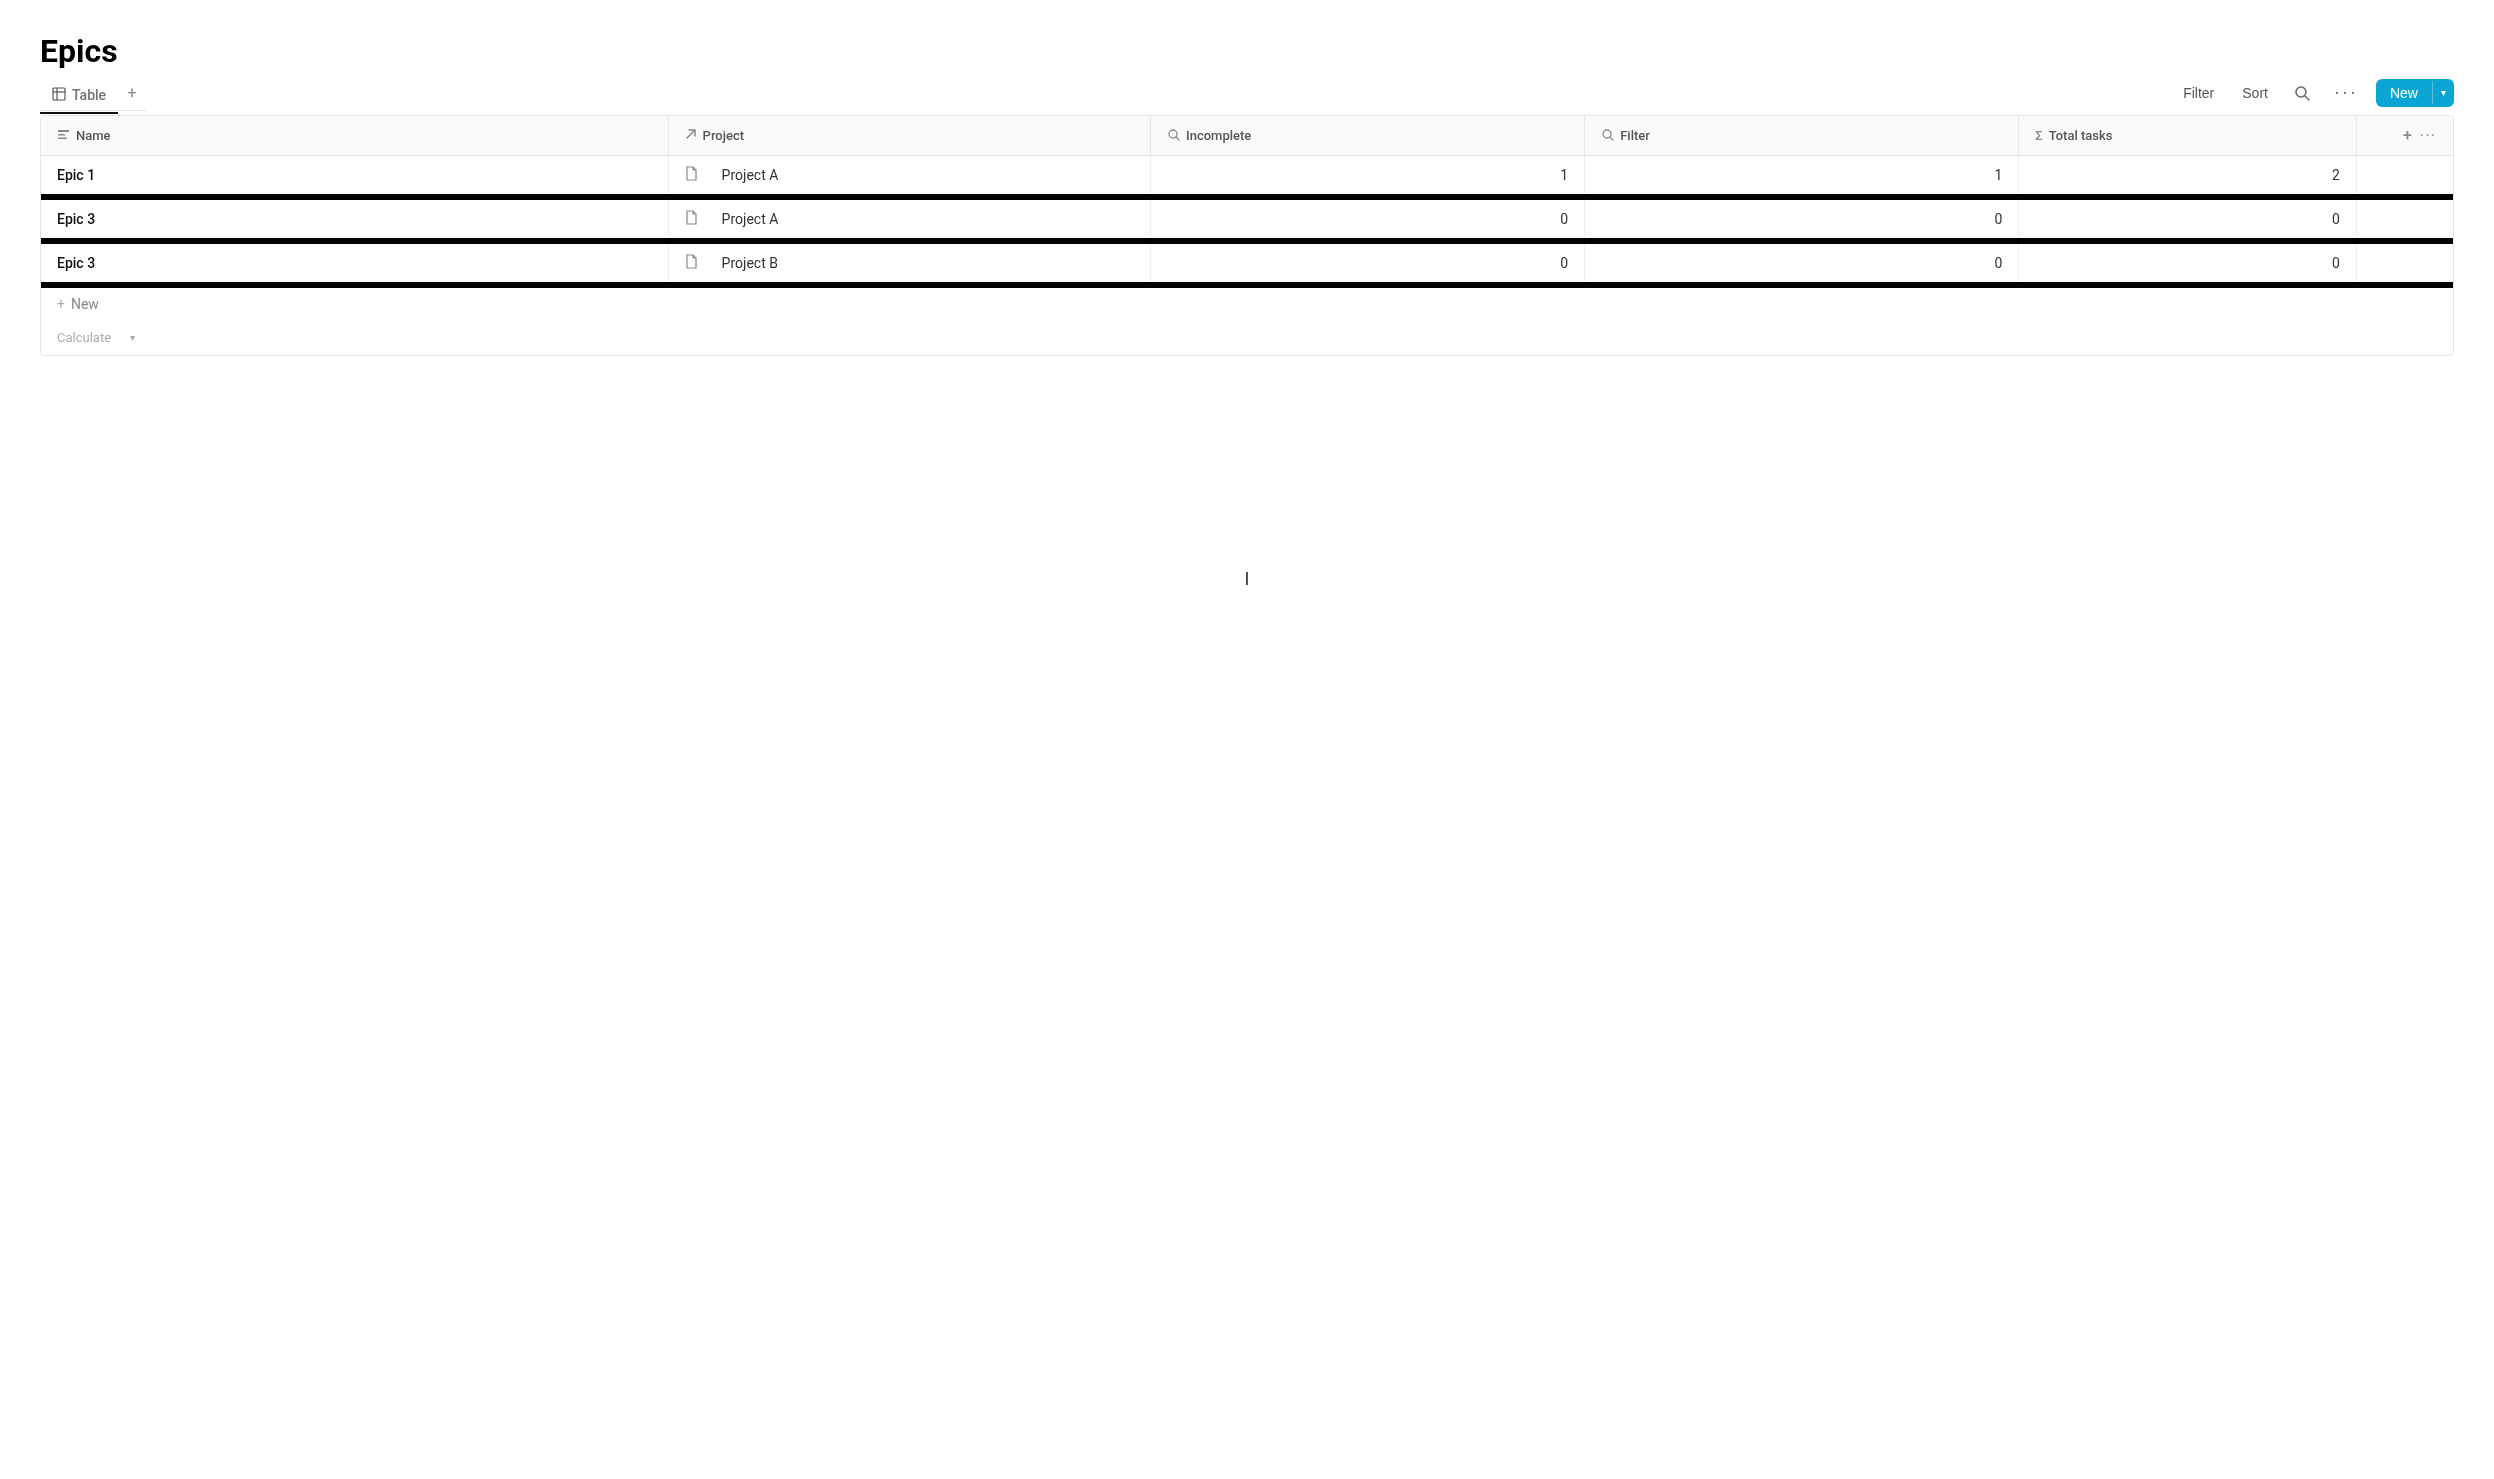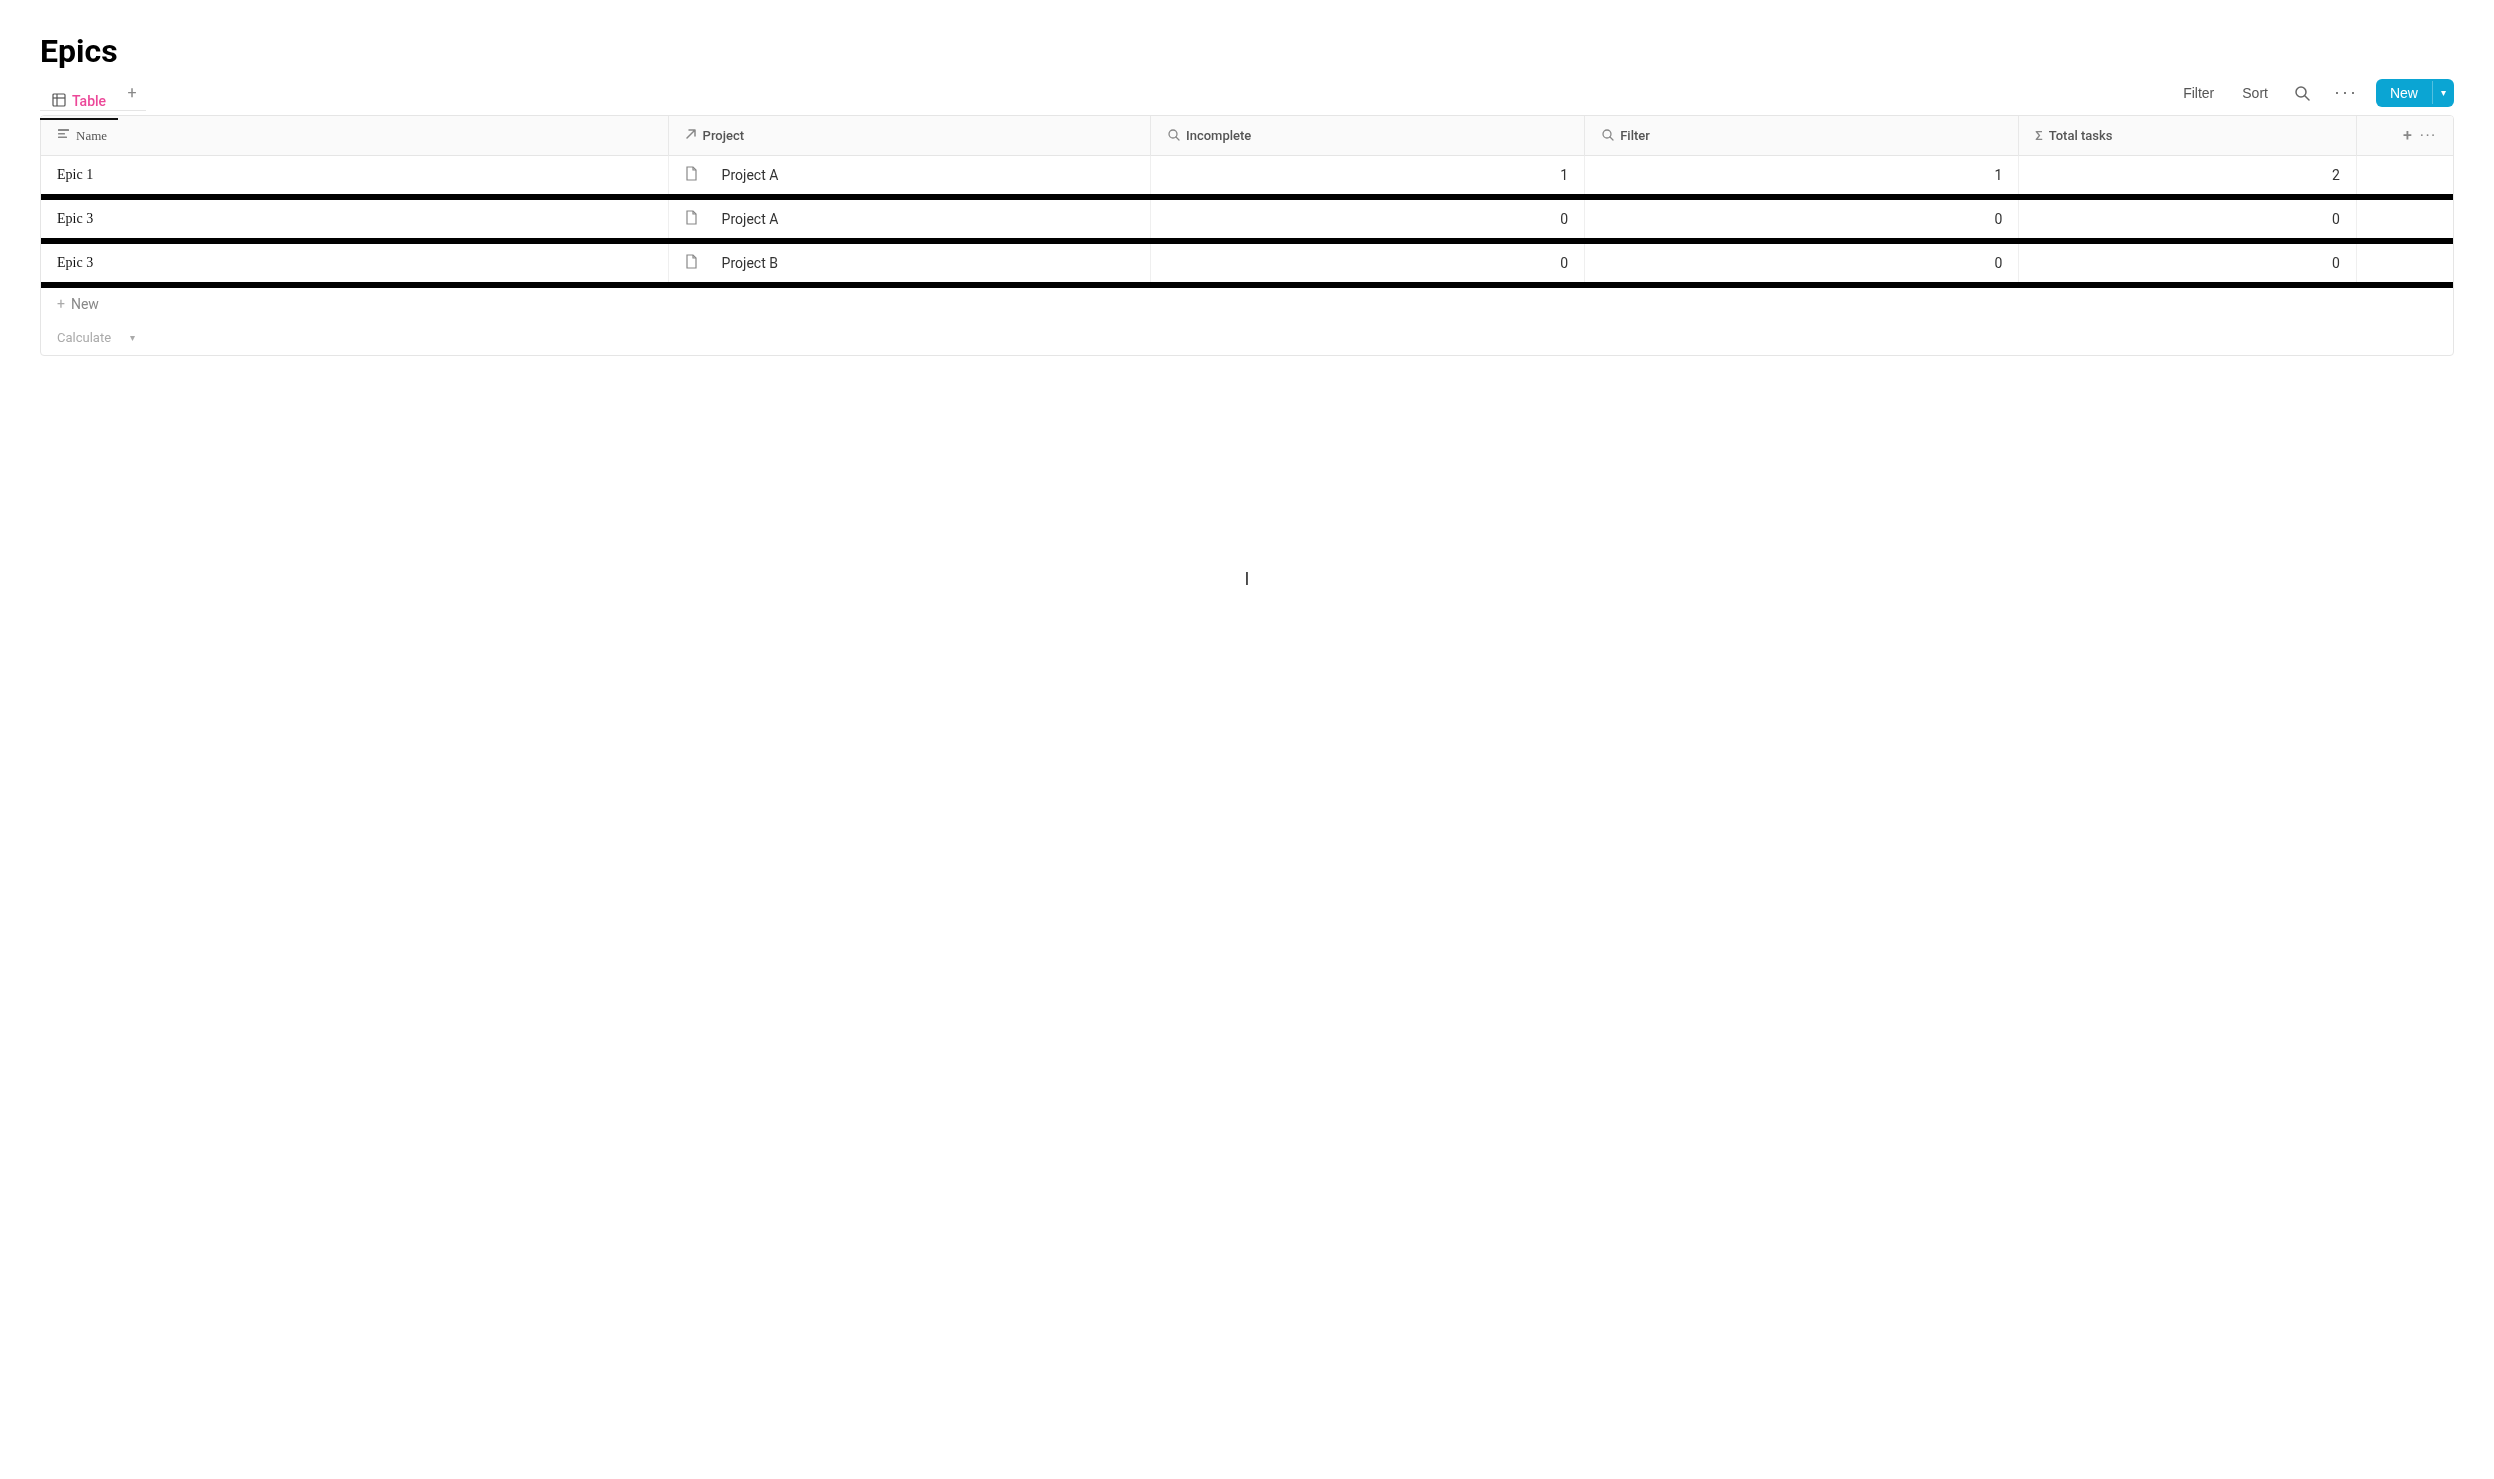--- a/index.html
+++ b/index.html
@@ -36,24 +36,24 @@
       position: relative;
     }
 
     .tab-item {
       display: flex;
       align-items: center;
       gap: 6px;
       padding: 8px 12px;
       cursor: pointer;
       font-size: 14px;
-      color: #ec4899;
+      color: #737373;
       border-bottom: 2px solid transparent;
       position: relative;
-      top: 10px;
+      top: 4px;
     }
 
     .tab-item.active {
       border-bottom: 2px solid #111;
       font-weight: 500;
     }
 
     .tab-add-btn {
       display: flex;
       align-items: center;
@@ -163,21 +163,21 @@
     }
 
     .th-actions {
       display: flex;
       align-items: center;
       gap: 8px;
       justify-content: flex-end;
       border-right: none;
     }
 
-    .col-name { width: 26%; font-family: Liberation Serif, serif; }
+    .col-name { width: 26%; }
     .col-project { width: 20%; }
     .col-incomplete { width: 18%; }
     .col-shipped { width: 18%; }
     .col-total { width: 14%; }
     .col-actions { width: 99px; }
 
     tbody tr {
       border-bottom: 6px solid #000000;
     }
 

